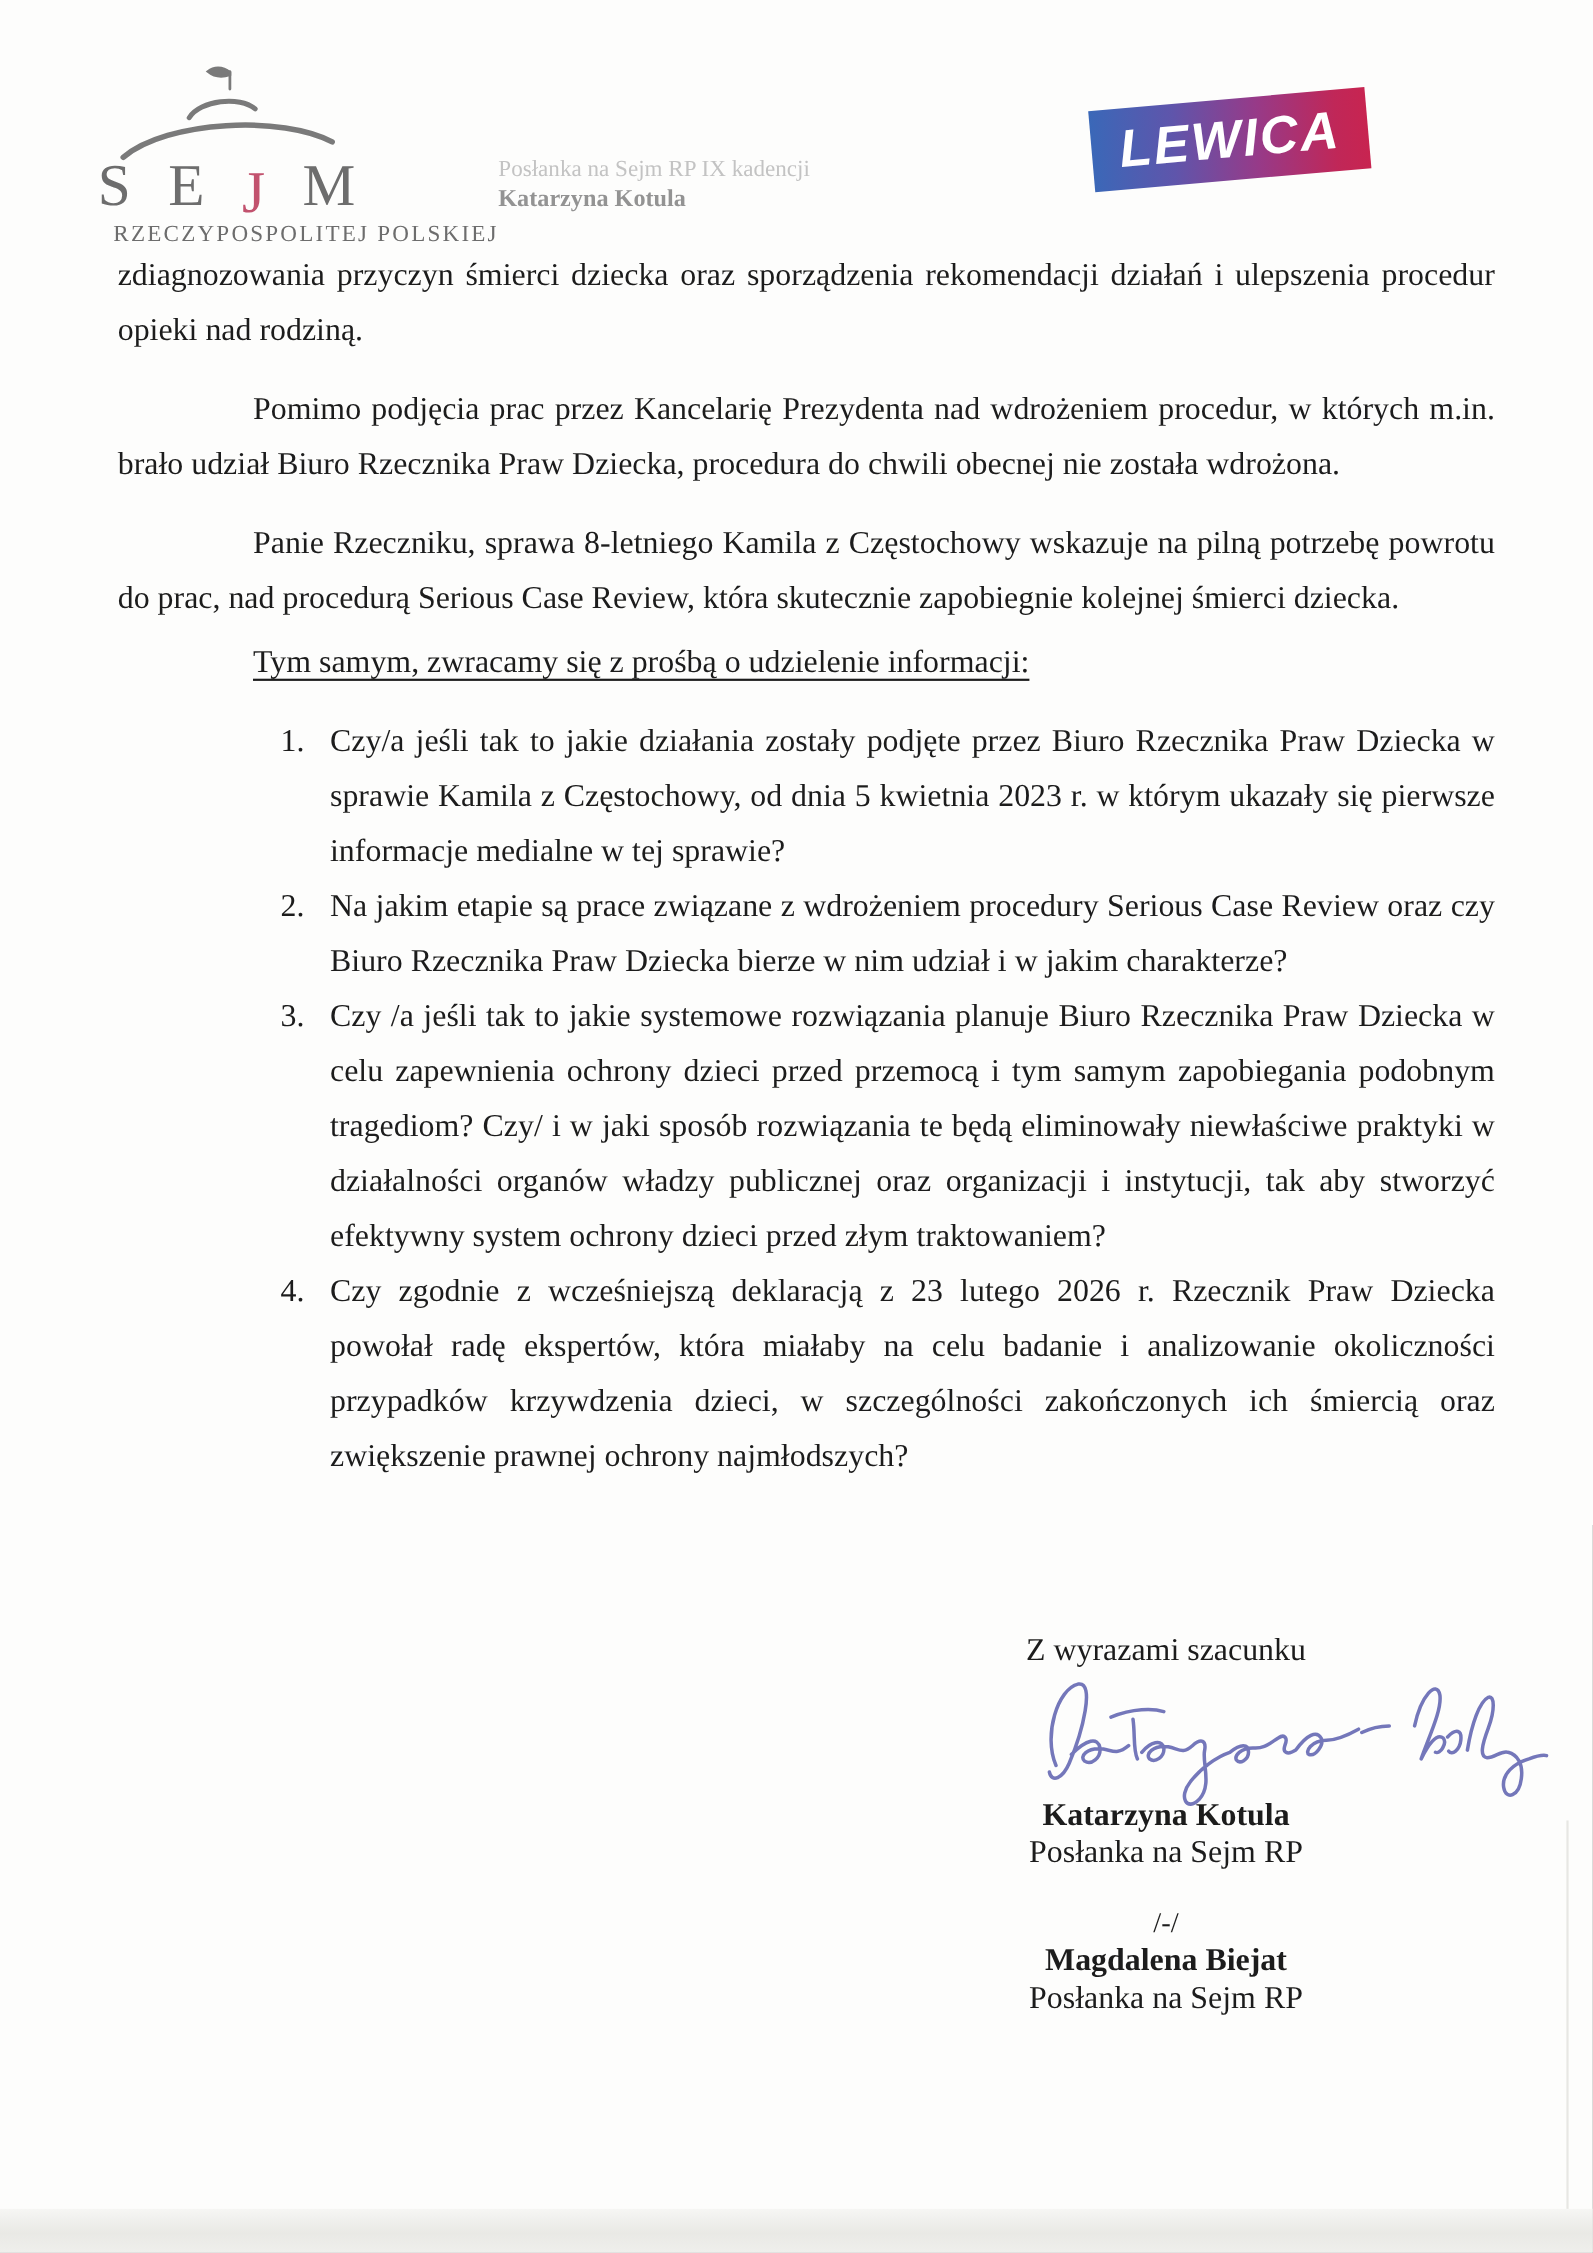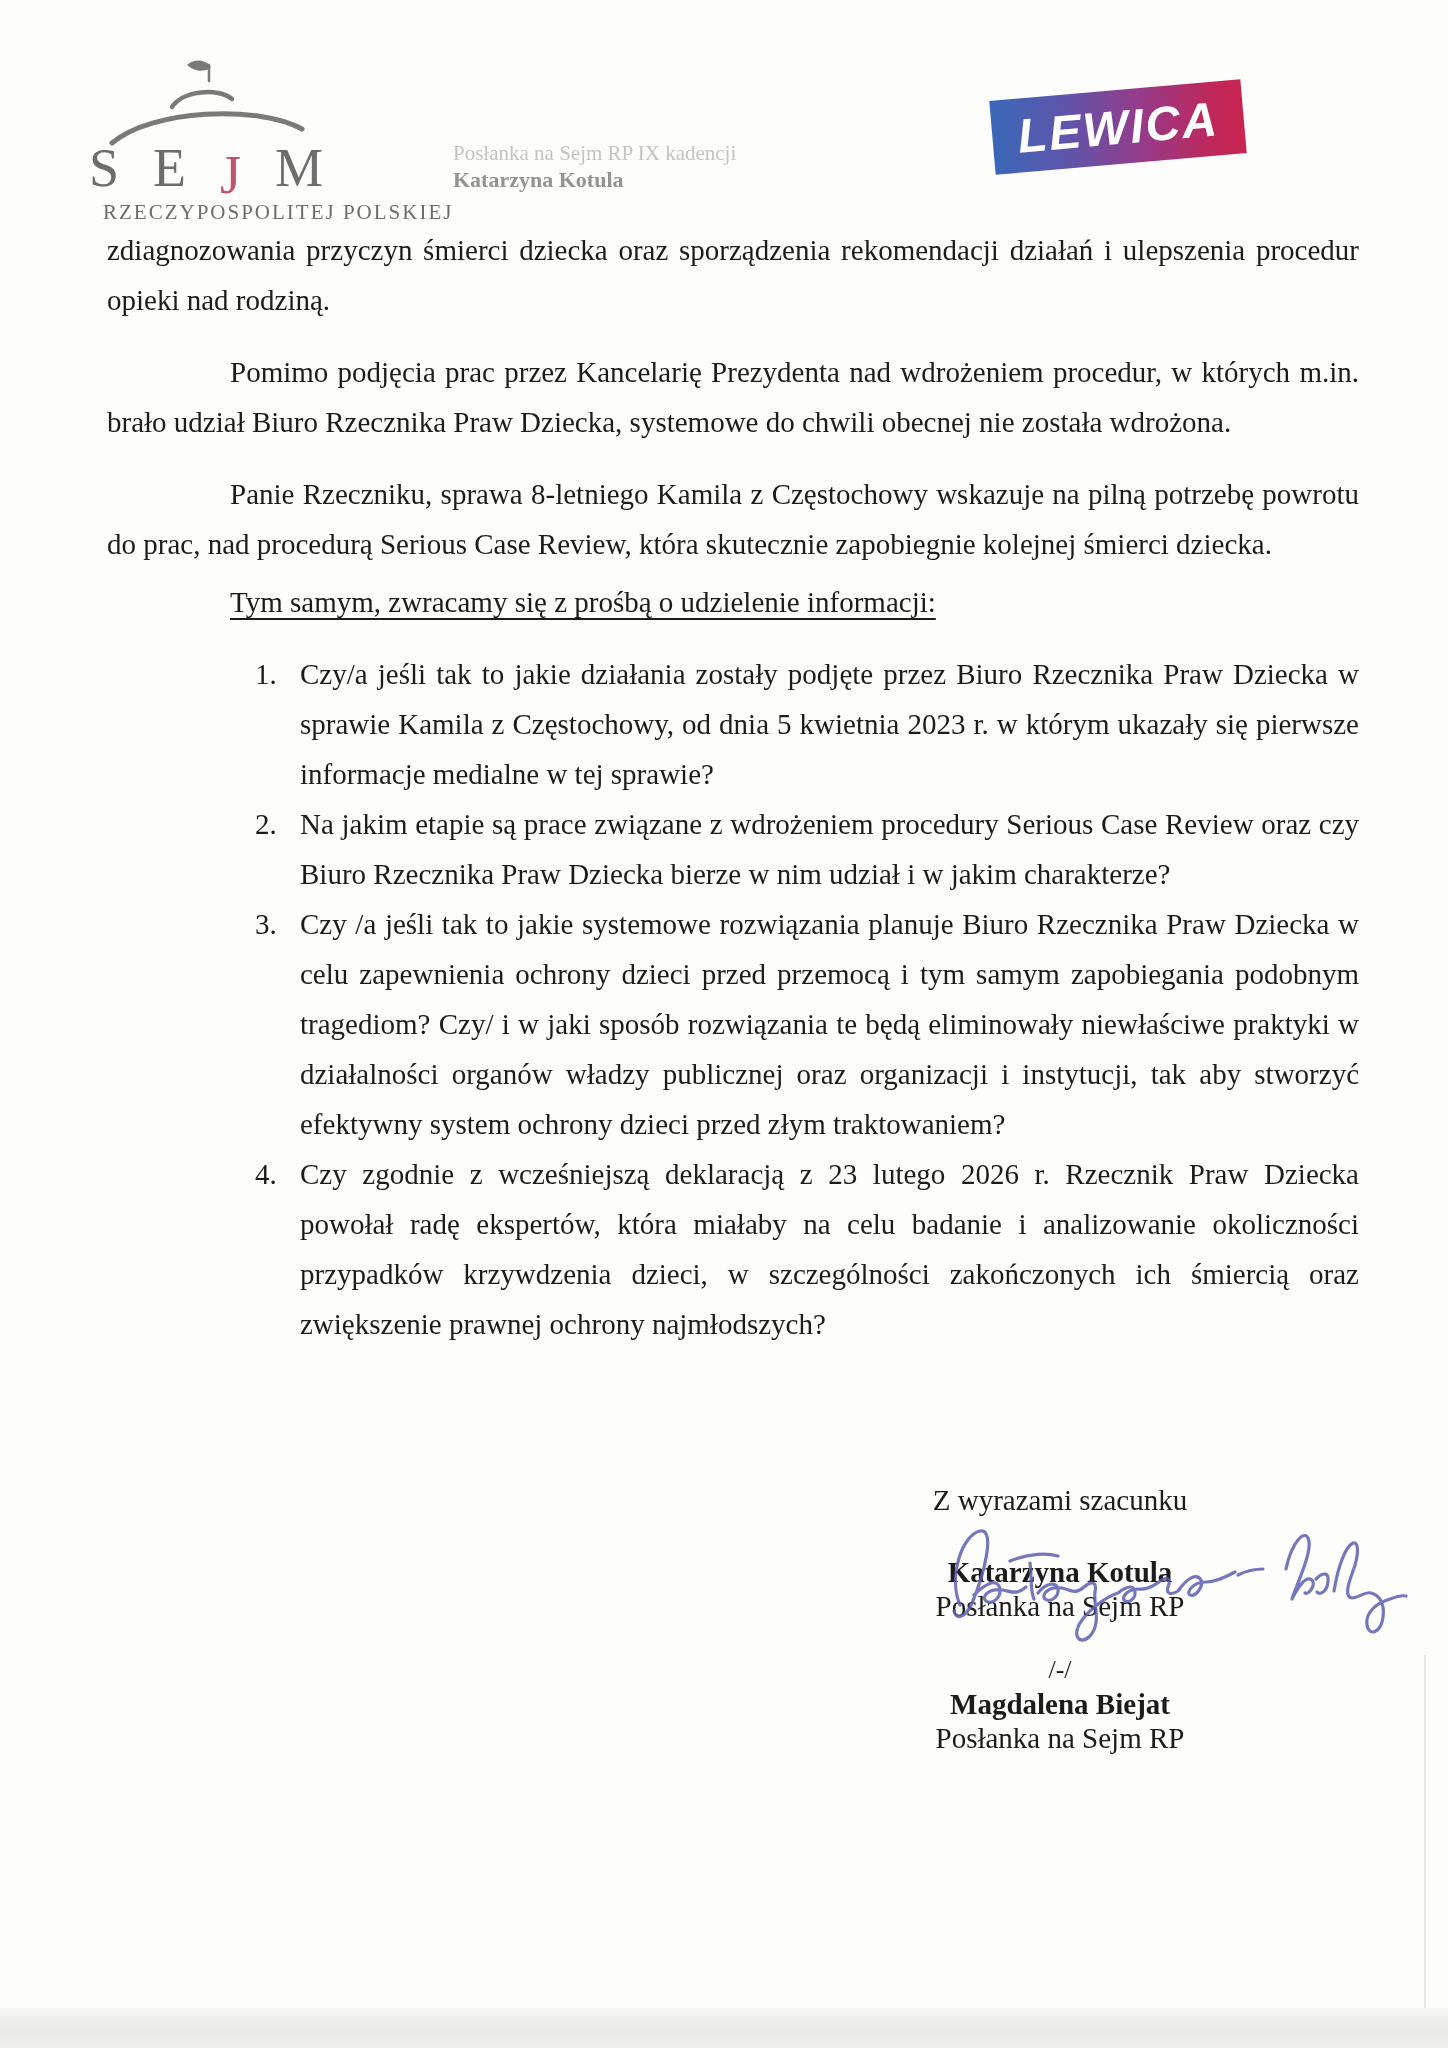--- a/index.html
+++ b/index.html
@@ -37,21 +37,21 @@
   .request-heading { margin:0 0 12px 0; text-indent:123px; }
   .request-heading span { text-decoration:underline; text-underline-offset:6px; }
 
   .questions { margin:0; padding:0; list-style:none; }
   .questions li { position:relative; padding-left:193px; text-align:justify; }
   .q-num { position:absolute; left:148px; top:0; }
 
   
   .closing { position:absolute; left:880px; top:1483px; width:360px; text-align:center;
              font-size:29px; line-height:34px; }
-  .salutation { margin-bottom:38px; }
+  .salutation { margin-bottom:116px; }
   .sig-name { font-weight:bold; }
   .slash { margin-top:30px; font-size:26px; }
 
   .signature { position:absolute; left:938px; top:1505px; width:470px; height:150px; pointer-events:none; }
   .signature svg { width:100%; height:100%; }
   .signature path { fill:none; stroke:#5c5fae; stroke-width:3.2; stroke-linecap:round;
                     stroke-linejoin:round; opacity:.85; }
 
   
   .scan-edge-bottom { position:absolute; left:0; right:0; top:2008px; height:40px;
@@ -86,21 +86,21 @@
     <div class="deputy-role">Posłanka na Sejm RP IX kadencji</div>
     <div class="deputy-name">Katarzyna Kotula</div>
   </div>
 
   <div class="lewica">
     <span class="lewica-label">LEWICA</span>
   </div>
 
   <div class="letter-body">
     <p>zdiagnozowania przyczyn śmierci dziecka oraz sporządzenia rekomendacji działań i ulepszenia procedur opieki nad rodziną.</p>
-    <p class="indent">Pomimo podjęcia prac przez Kancelarię Prezydenta nad wdrożeniem procedur, w których m.in. brało udział Biuro Rzecznika Praw Dziecka, systemowe do chwili obecnej nie została wdrożona.</p>
+    <p class="indent">Pomimo podjęcia prac przez Kancelarię Prezydenta nad wdrożeniem procedur, w których m.in. brało udział Biuro Rzecznika Praw Dziecka, procedura do chwili obecnej nie została wdrożona.</p>
     <p class="indent tight">Panie Rzeczniku, sprawa 8-letniego Kamila z Częstochowy wskazuje na pilną potrzebę powrotu do prac, nad procedurą Serious Case Review, która skutecznie zapobiegnie kolejnej śmierci dziecka.</p>
 
     <p class="request-heading">
       <span>Tym samym, zwracamy się z prośbą o udzielenie informacji:</span>
     </p>
 
     <ol class="questions">
       <li>
         <span class="q-num">1.</span>
         <span>Czy/a jeśli tak to jakie działania zostały podjęte przez Biuro Rzecznika Praw Dziecka w sprawie Kamila z Częstochowy, od dnia 5 kwietnia 2023 r. w którym ukazały się pierwsze informacje medialne w tej sprawie?</span>

